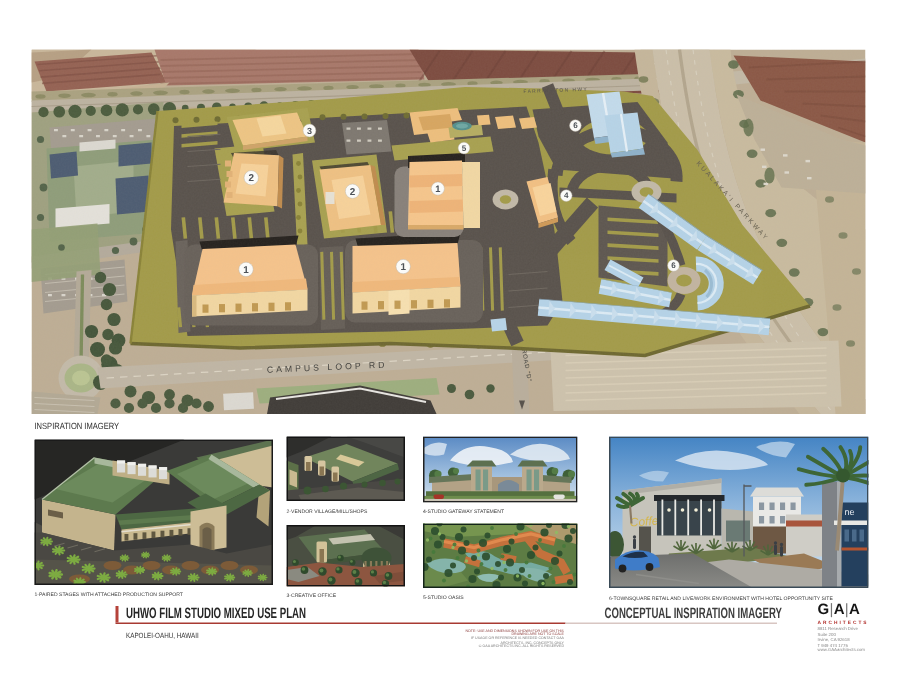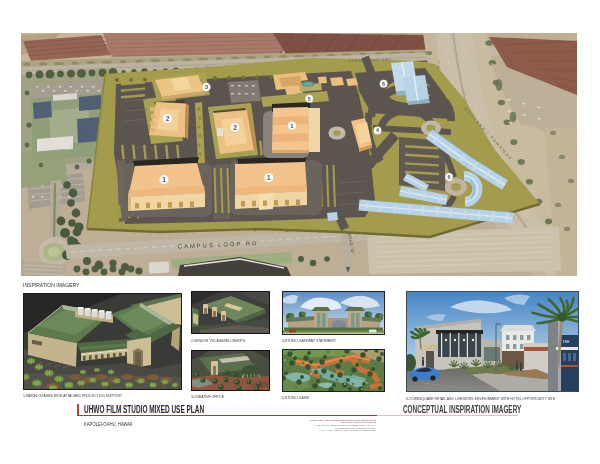--- a/index.html
+++ b/index.html
@@ -1307,14 +1307,19 @@
 <div class="abs" style="left:77.3px;top:415px;width:300px;height:1.2px;background:#a83a32;"></div>
 
 <div class="abs" style="left:377.3px;top:415.2px;width:141px;height:0.9px;background:#d8c6c2;"></div>
 
 <div class="abs" style="left:84px;top:420.6px;font-size:5px;color:#333;transform:scaleX(0.84);transform-origin:0 0;white-space:nowrap;">KAPOLEI-OAHU, HAWAII</div>
 
 <div class="abs" style="left:306px;top:419.5px;width:70px;font-size:2.4px;line-height:2.7px;color:#8a3a38;text-align:right;">NOTE: USE AND DIMENSIONS SHOWN FOR USE ON THIS DRAWING ARE NOT TO SCALE<br><span style="color:#777">IF USAGE OR REFERENCE IS NEEDED CONTACT GAA ARCHITECTS, INC. CONCEPTS ONLY</span><br><span style="color:#777">© GAA ARCHITECTS INC. ALL RIGHTS RESERVED</span></div>
 
 <div class="abs" style="left:402.5px;top:404.2px;font-size:10px;font-weight:bold;color:#3d3d3d;transform:scaleX(0.64);transform-origin:0 0;white-space:nowrap;">CONCEPTUAL INSPIRATION IMAGERY</div>
 
-
+<div class="abs" style="left:545px;top:400.5px;width:34px;">
+  <div style="font-size:10px;font-weight:bold;color:#151515;letter-spacing:0.2px;">G<span style="color:#777;font-weight:normal">|</span>A<span style="color:#777;font-weight:normal">|</span>A</div>
+  <div style="font-size:3.2px;color:#b02c28;letter-spacing:1.35px;margin-top:1.8px;font-weight:bold;">ARCHITECTS</div>
+  <div style="font-size:2.9px;color:#888;line-height:3.4px;margin-top:1.2px;">8811 Research Drive<br>Suite 200<br>Irvine, CA 92618<br>T 949 474 1775<br>www.GAAarchitects.com</div>
 </div>
 
+</div>
+
 </body></html>

